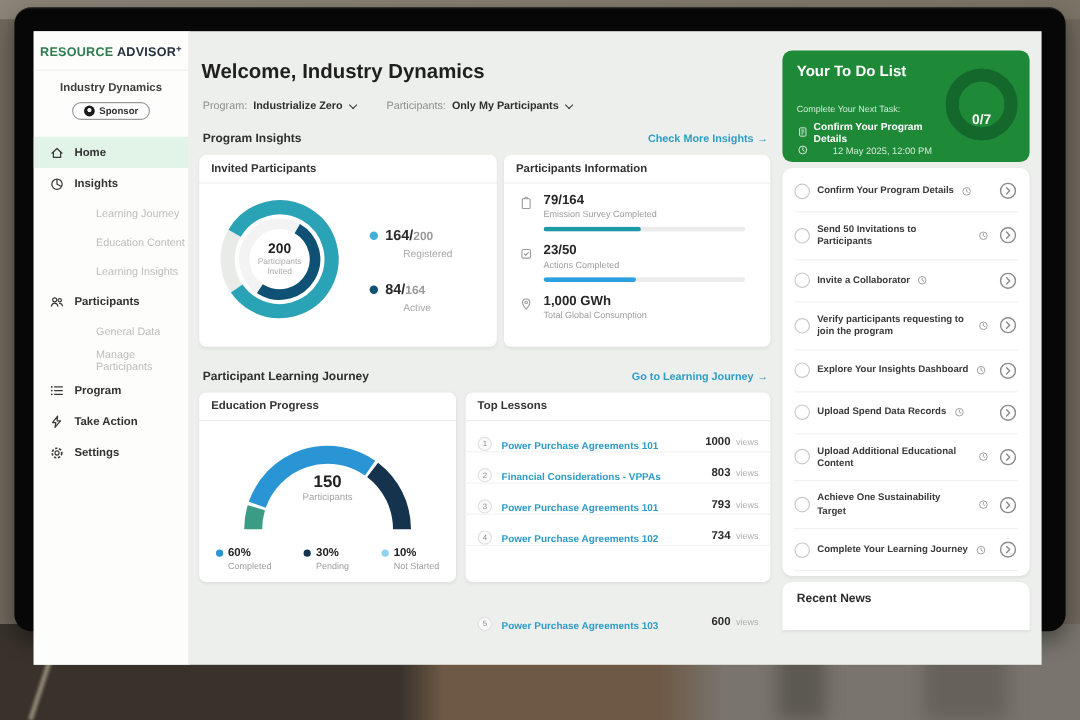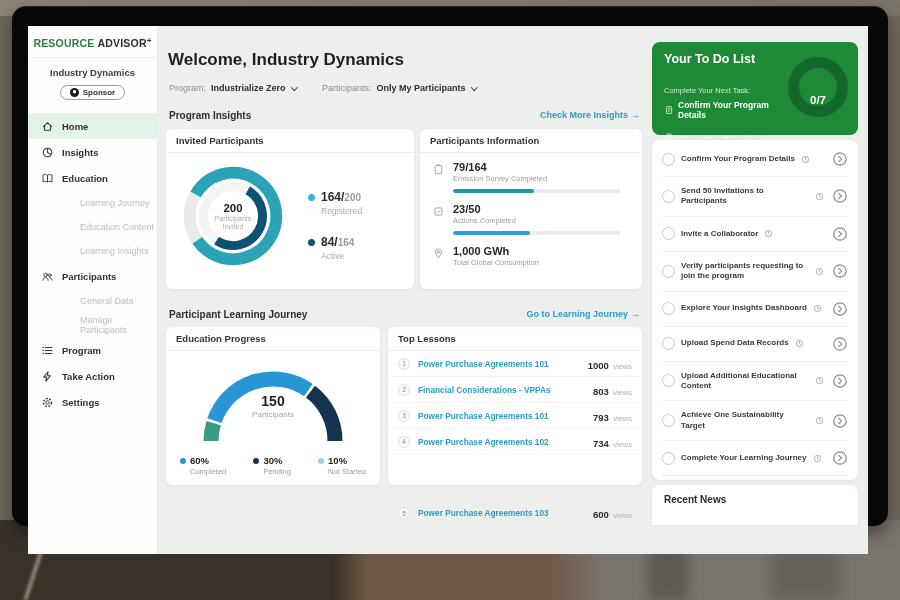--- a/index.html
+++ b/index.html
@@ -65,21 +65,21 @@
   
   .donut-wrap{position:absolute;left:8px;top:28px;width:118px;height:118px;}
   .donut-center{position:absolute;left:0;top:0;width:118px;height:118px;display:flex;flex-direction:column;align-items:center;justify-content:center;}
   .dc-val{font-size:11.5px;font-weight:bold;color:#222;}
   .dc-lab{font-size:7px;color:#ababab;margin-top:1px;}
   .donut-legend{position:absolute;left:142px;top:58px;}
   .leg-item+.leg-item{margin-top:16px;}
   .leg-dot{width:7px;height:7px;border-radius:50%;display:inline-block;margin-right:6px;}
   .leg-val{font-size:12px;font-weight:bold;color:#2a2a2a;}
   .leg-total{font-size:10px;font-weight:bold;color:#9a9a9a;}
-  .leg-lab{font-size:8.5px;color:#a8a8a8;margin-left:13px;margin-top:1px;}
+  .leg-lab{font-size:8.5px;color:#a8a8a8;margin-left:28px;margin-top:1px;}
 
   
   .stats{padding:8px 12px 0;}
   .stat{display:flex;}
   .stat+.stat{margin-top:10px;}
   .stat-ic{width:13px;height:13px;color:#9a9a9a;margin:2px 8px 0 0;flex:none;}
   .stat-val{font-size:11px;font-weight:bold;color:#262626;}
   .stat-lab{font-size:7.5px;color:#9d9d9d;margin-top:1px;}
   .stat-bar{width:168px;height:4px;background:#ececec;border-radius:2px;margin-top:6px;overflow:hidden;}
   .stat-fill{display:block;height:100%;border-radius:2px;}
@@ -89,34 +89,34 @@
   .gauge-center{position:absolute;left:0;top:38px;width:100%;text-align:center;}
   .gc-val{font-size:14px;font-weight:bold;color:#222;}
   .gc-lab{font-size:8px;color:#a5a5a5;margin-top:1px;}
   .edu-legend{position:absolute;left:0;bottom:9px;width:100%;display:flex;justify-content:space-between;padding:0 14px;}
   .el-top{display:flex;align-items:center;gap:4px;}
   .el-dot{width:6px;height:6px;border-radius:50%;flex:none;}
   .el-val{font-size:9.5px;font-weight:bold;color:#222;}
   .el-lab{font-size:7.5px;color:#9d9d9d;margin-left:10px;margin-top:1px;}
 
   
-  .lesson-row{display:flex;align-items:center;height:26px;padding:0 10px;border-bottom:1px solid #f3f3f3;}
+  .lesson-row{display:flex;align-items:flex-end;height:26px;padding:0 10px;border-bottom:1px solid #f3f3f3;}
   .lesson-row:last-child{border-bottom:none;margin-top:45px;}
   .lesson-rank{width:12px;height:12px;border:1px solid #e2e2e2;background:#fafafa;border-radius:50%;font-size:6.5px;color:#8a8a8a;display:flex;align-items:center;justify-content:center;margin-right:8px;flex:none;}
   .lesson-title{font-size:8.3px;font-weight:bold;color:#2d9cc6;flex:1;text-decoration:none;}
   .lesson-views{margin-left:auto;white-space:nowrap;}
   .lesson-views b{font-size:9.5px;color:#2b2b2b;}
   .v-suffix{font-size:7.5px;color:#b0b0b0;}
 
   
   .todo-green{position:absolute;left:624px;top:16px;width:206px;height:93px;background:#1e8a38;border-radius:8px;color:#fff;padding:10px 12px;}
   .tg-title{font-size:12.5px;font-weight:bold;}
   .tg-sub{font-size:7.5px;color:#cfe9d6;margin-top:20px;}
   .tg-task{font-size:8.5px;font-weight:bold;margin-top:5px;display:flex;gap:4px;align-items:center;width:122px;}
-  .tg-due{font-size:7.8px;color:#d2ebda;margin-top:12px;display:flex;gap:4px;align-items:center;}
+  .tg-due{font-size:7.8px;color:#d2ebda;margin-top:0;display:flex;gap:20px;align-items:center;}
   .tg-ic{width:10px;height:10px;flex:none;color:#e8f5ec;}
   .tg-ring{position:absolute;right:10px;top:15px;width:60px;height:60px;border:11px solid #14682b;border-radius:50%;display:flex;align-items:flex-end;justify-content:center;font-size:11.5px;font-weight:bold;color:#fff;}
   .tasks-card{position:absolute;left:624px;top:114px;width:206px;height:340px;background:#fff;border-radius:8px;padding:2px 10px;box-shadow:0 1px 3px rgba(20,20,20,.06);overflow:hidden;}
   .task-row{display:flex;align-items:center;gap:6px;padding:9px 0;border-bottom:1px solid #f0f0f0;}
   .task-check{width:13px;height:13px;border:1.4px solid #cacaca;border-radius:50%;flex:none;}
   .task-label{font-size:8px;font-weight:bold;color:#3a3a3a;line-height:1.3;max-width:128px;}
   .task-clock{width:9px;height:9px;color:#9a9a9a;flex:none;}
   .task-go{width:16px;height:16px;flex:none;color:#8c8c8c;margin-left:auto;}
   .collapse-link{text-align:center;padding:9px 0;font-size:9px;font-weight:bold;color:#2d9cc6;display:flex;align-items:center;justify-content:center;gap:6px;}
   .news-card{position:absolute;left:624px;top:459px;width:206px;height:40px;background:#fff;border-radius:8px 8px 0 0;padding:9px 12px;font-size:10px;font-weight:bold;color:#2b2b2b;box-shadow:0 1px 3px rgba(20,20,20,.06);}
@@ -160,29 +160,20 @@
           <div class="nav-item">
             <span class="nav-ic">
               <svg viewBox="0 0 16 16" fill="none" stroke="currentColor" stroke-width="1.3">
                 <circle cx="8" cy="8" r="5.3"></circle>
                 <path d="M8 2.7V8l4.6 2.4"></path>
               </svg>
             </span>
             <span class="nav-label">Insights</span>
           </div>
 
-          <div class="nav-item">
-            <span class="nav-ic">
-              <svg viewBox="0 0 16 16" fill="none" stroke="currentColor" stroke-width="1.2" stroke-linejoin="round">
-                <path d="M2.5 3.8C4.3 2.9 6.3 2.9 8 4c1.7-1.1 3.7-1.1 5.5-.2v8.4c-1.8-.9-3.8-.9-5.5.2-1.7-1.1-3.7-1.1-5.5-.2z"></path>
-                <path d="M8 4v8.2"></path>
-              </svg>
-            </span>
-            <span class="nav-label">Education</span>
-          </div>
 
           <div class="nav-item sub">
 
             <span class="nav-label">Learning Journey</span>
           </div>
 
           <div class="nav-item sub">
 
             <span class="nav-label">Education Content</span>
           </div>

